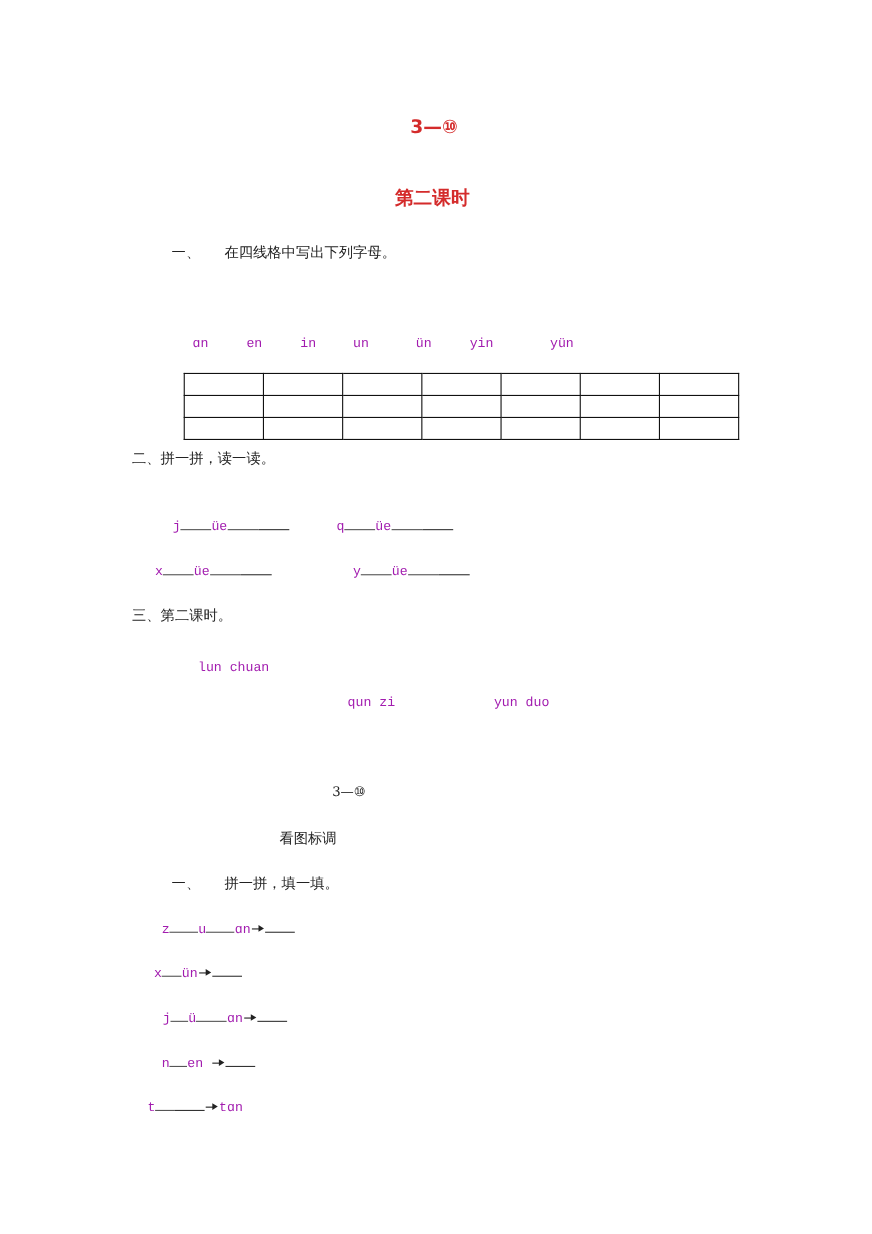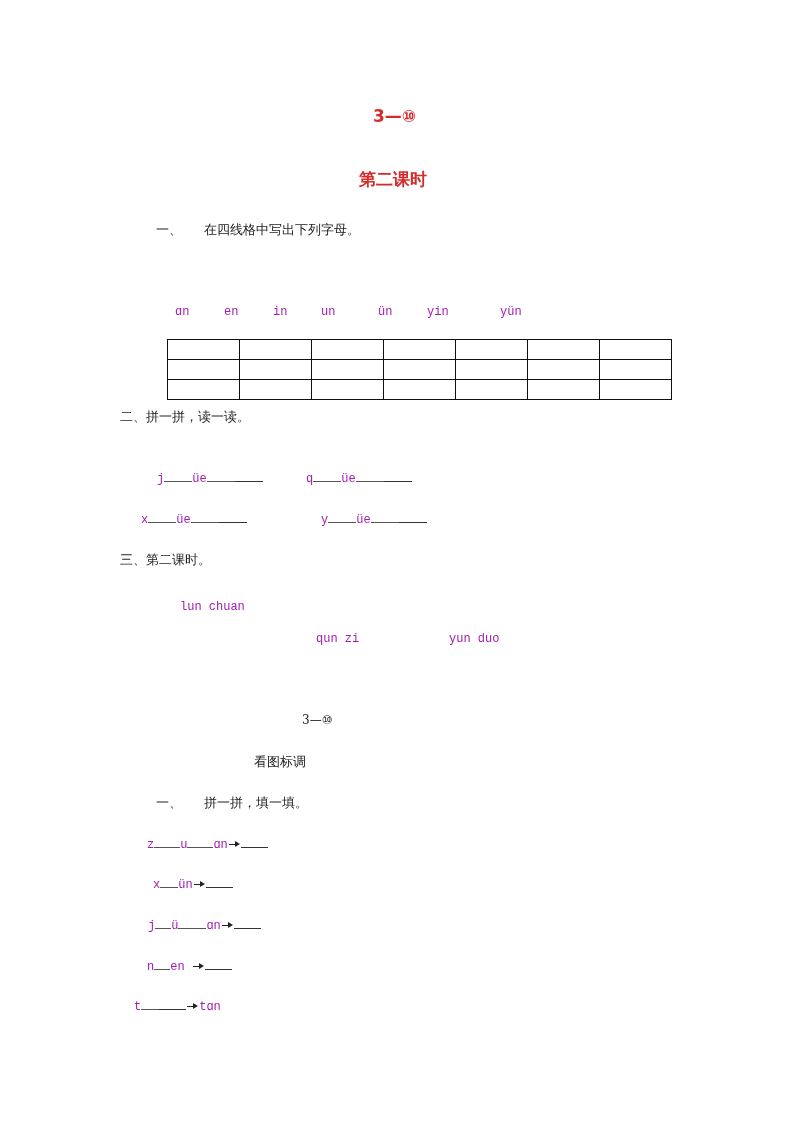--- a/index.html
+++ b/index.html
@@ -149,19 +149,19 @@
 <div class="abs mono" style="left:449px; top:632px;">yun duo</div>
 
 <div class="abs cn" style="left:302px; top:713px; font-size:12px;">3—⑩</div>
 <div class="abs cn" style="left:254px; top:753px;">看图标调</div>
 
 <div class="abs cn" style="left:156px; top:794px;">一、</div>
 <div class="abs cn" style="left:204px; top:794px;">拼一拼，填一填。</div>
 
 <div class="abs mono" style="left:147px; top:836px;"><span>z</span><span class="dash" style="width:26px;"></span><span>u</span><span class="dash" style="width:26px;"></span><span>ɑn</span><span class="arrow"></span><span class="blank" style="width:27px;"></span></div>
 
-<div class="abs mono" style="left:153px; top:876px;"><span>x</span><span class="dash" style="width:18px;"></span><span>ün</span><span class="arrow"></span><span class="blank" style="width:27px;"></span></div>
+<div class="abs mono" style="left:140px; top:876px;"><span>x</span><span class="dash" style="width:18px;"></span><span>ün</span><span class="arrow"></span><span class="blank" style="width:27px;"></span></div>
 
 <div class="abs mono" style="left:148px; top:917px;"><span>j</span><span class="dash" style="width:16px;"></span><span>ü</span><span class="dash" style="width:28px;"></span><span>ɑn</span><span class="arrow"></span><span class="blank" style="width:27px;"></span></div>
 
 <div class="abs mono" style="left:147px; top:958px;"><span>n</span><span class="dash" style="width:16px;"></span><span>en</span><span style="display:inline-block;width:7px;"></span><span class="arrow"></span><span class="blank" style="width:27px;"></span></div>
 
 <div class="abs mono" style="left:134px; top:998px;"><span>t</span><span class="dash" style="width:18px;"></span><span class="blank" style="width:27px;"></span><span class="arrow"></span><span>tɑn</span></div>
 
 </body></html>

